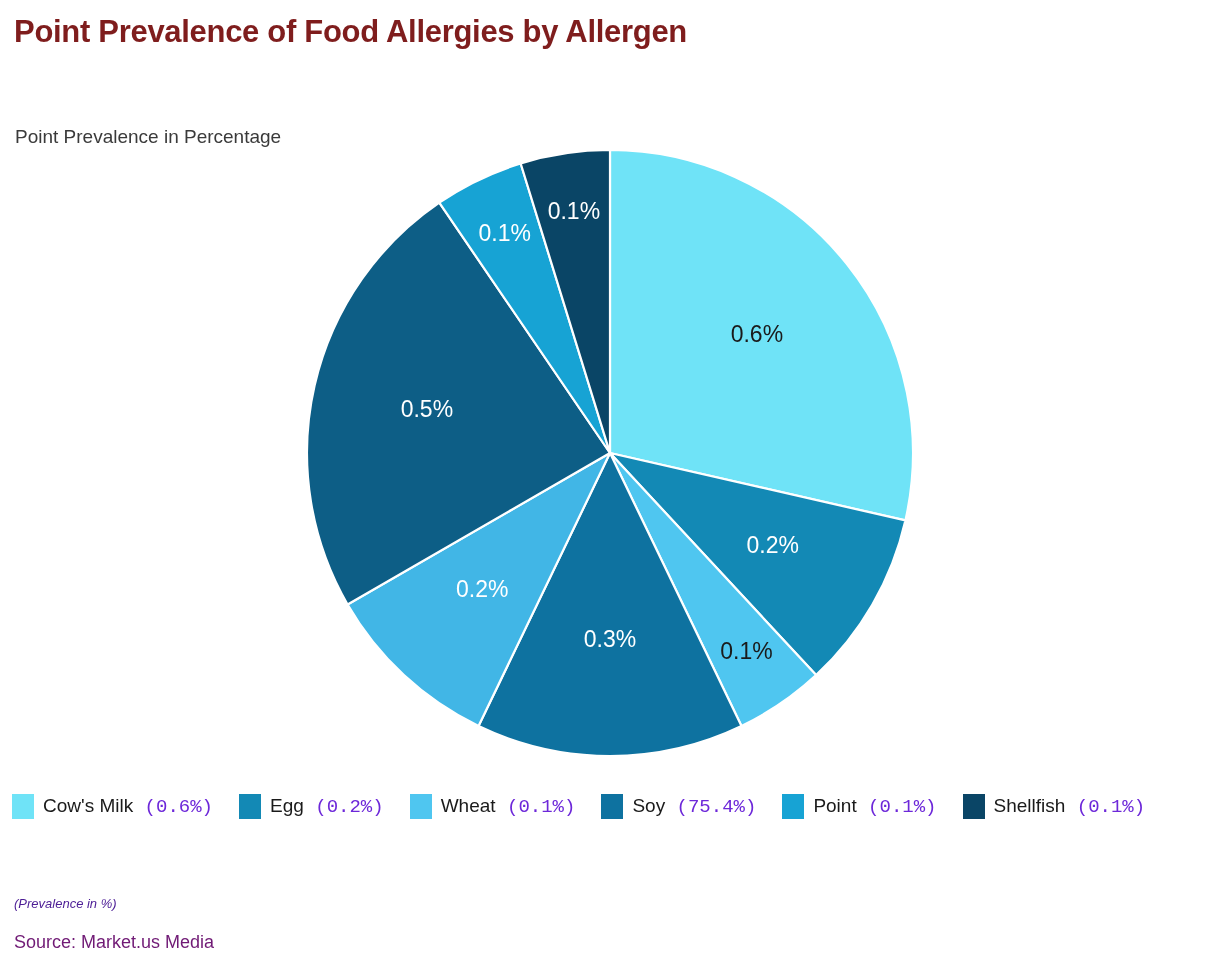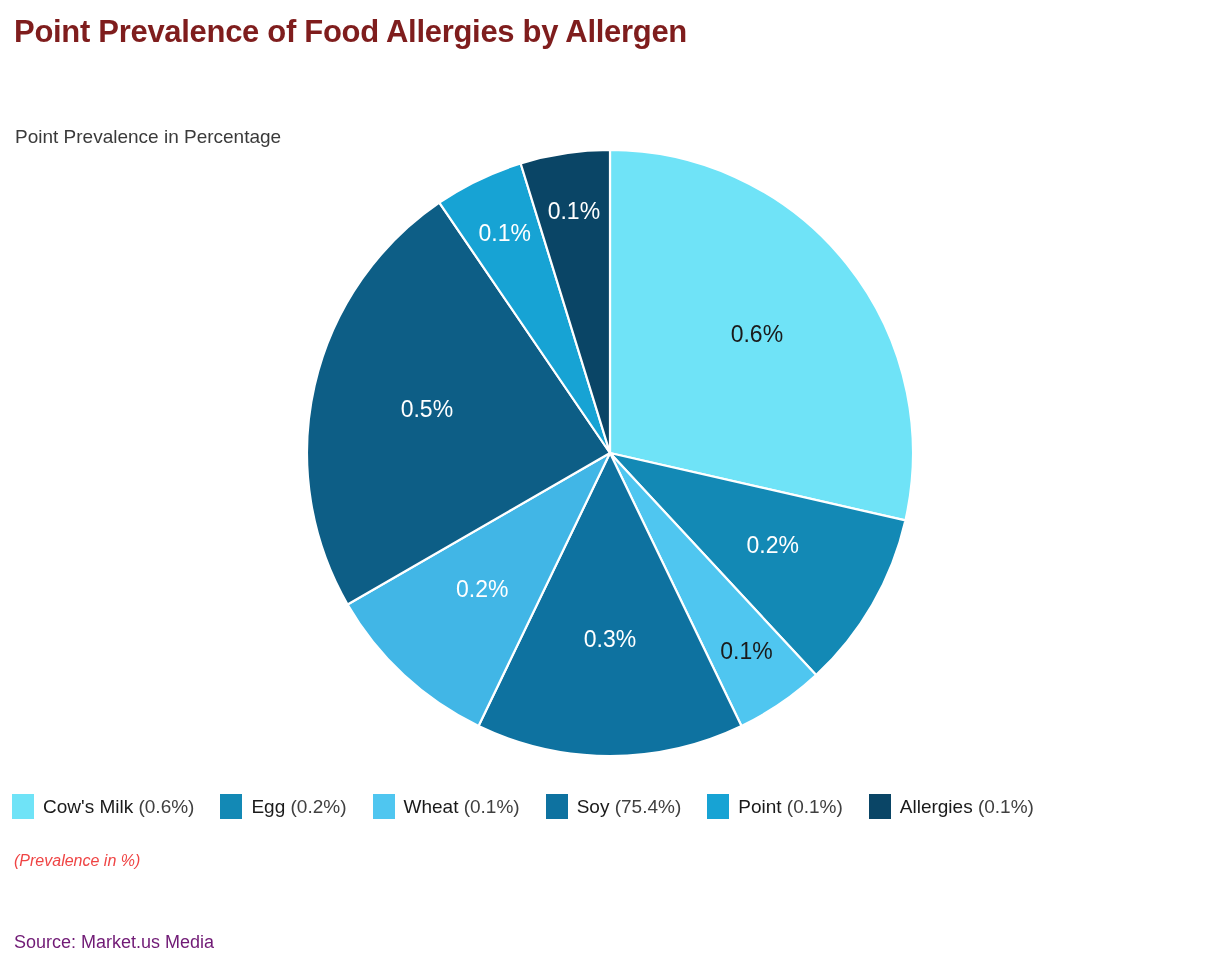--- a/index.html
+++ b/index.html
@@ -88,30 +88,31 @@
   .legend-text {
     font-size: 19px;
     line-height: 19px;
     color: #1a1a1a;
   }
   .legend-name {
     font-weight: normal;
   }
   .legend-value {
     font-weight: normal;
-    color: #404040;
+    color: #6d28d9;
+    font-family: Liberation Mono, monospace;
   }
 
   #footer-note {
     position: absolute;
     left: 14px;
-    top: 852px;
-    font-size: 16px;
+    top: 896px;
+    font-size: 13px;
     font-style: italic;
-    color: #ef4444;
+    color: #4c1d95;
     white-space: nowrap;
   }
   #footer-source {
     position: absolute;
     left: 14px;
     top: 932px;
     font-size: 18px;
     color: #701a75;
     white-space: nowrap;
   }
@@ -163,18 +164,18 @@
     <div class="legend-item">
       <span class="legend-swatch" style="background: rgb(14, 114, 160);"></span>
       <span class="legend-text"><span class="legend-name">Soy</span><span class="legend-value"> (75.4%)</span></span>
     </div>
     <div class="legend-item">
       <span class="legend-swatch" style="background: rgb(23, 163, 212);"></span>
       <span class="legend-text"><span class="legend-name">Point</span><span class="legend-value"> (0.1%)</span></span>
     </div>
     <div class="legend-item">
       <span class="legend-swatch" style="background: rgb(10, 69, 102);"></span>
-      <span class="legend-text"><span class="legend-name">Allergies</span><span class="legend-value"> (0.1%)</span></span>
+      <span class="legend-text"><span class="legend-name">Shellfish</span><span class="legend-value"> (0.1%)</span></span>
     </div>
   </div>
 
 <div id="footer-note">(Prevalence in %)</div>
 <div id="footer-source">Source: Market.us Media</div>
 
 </body></html>

